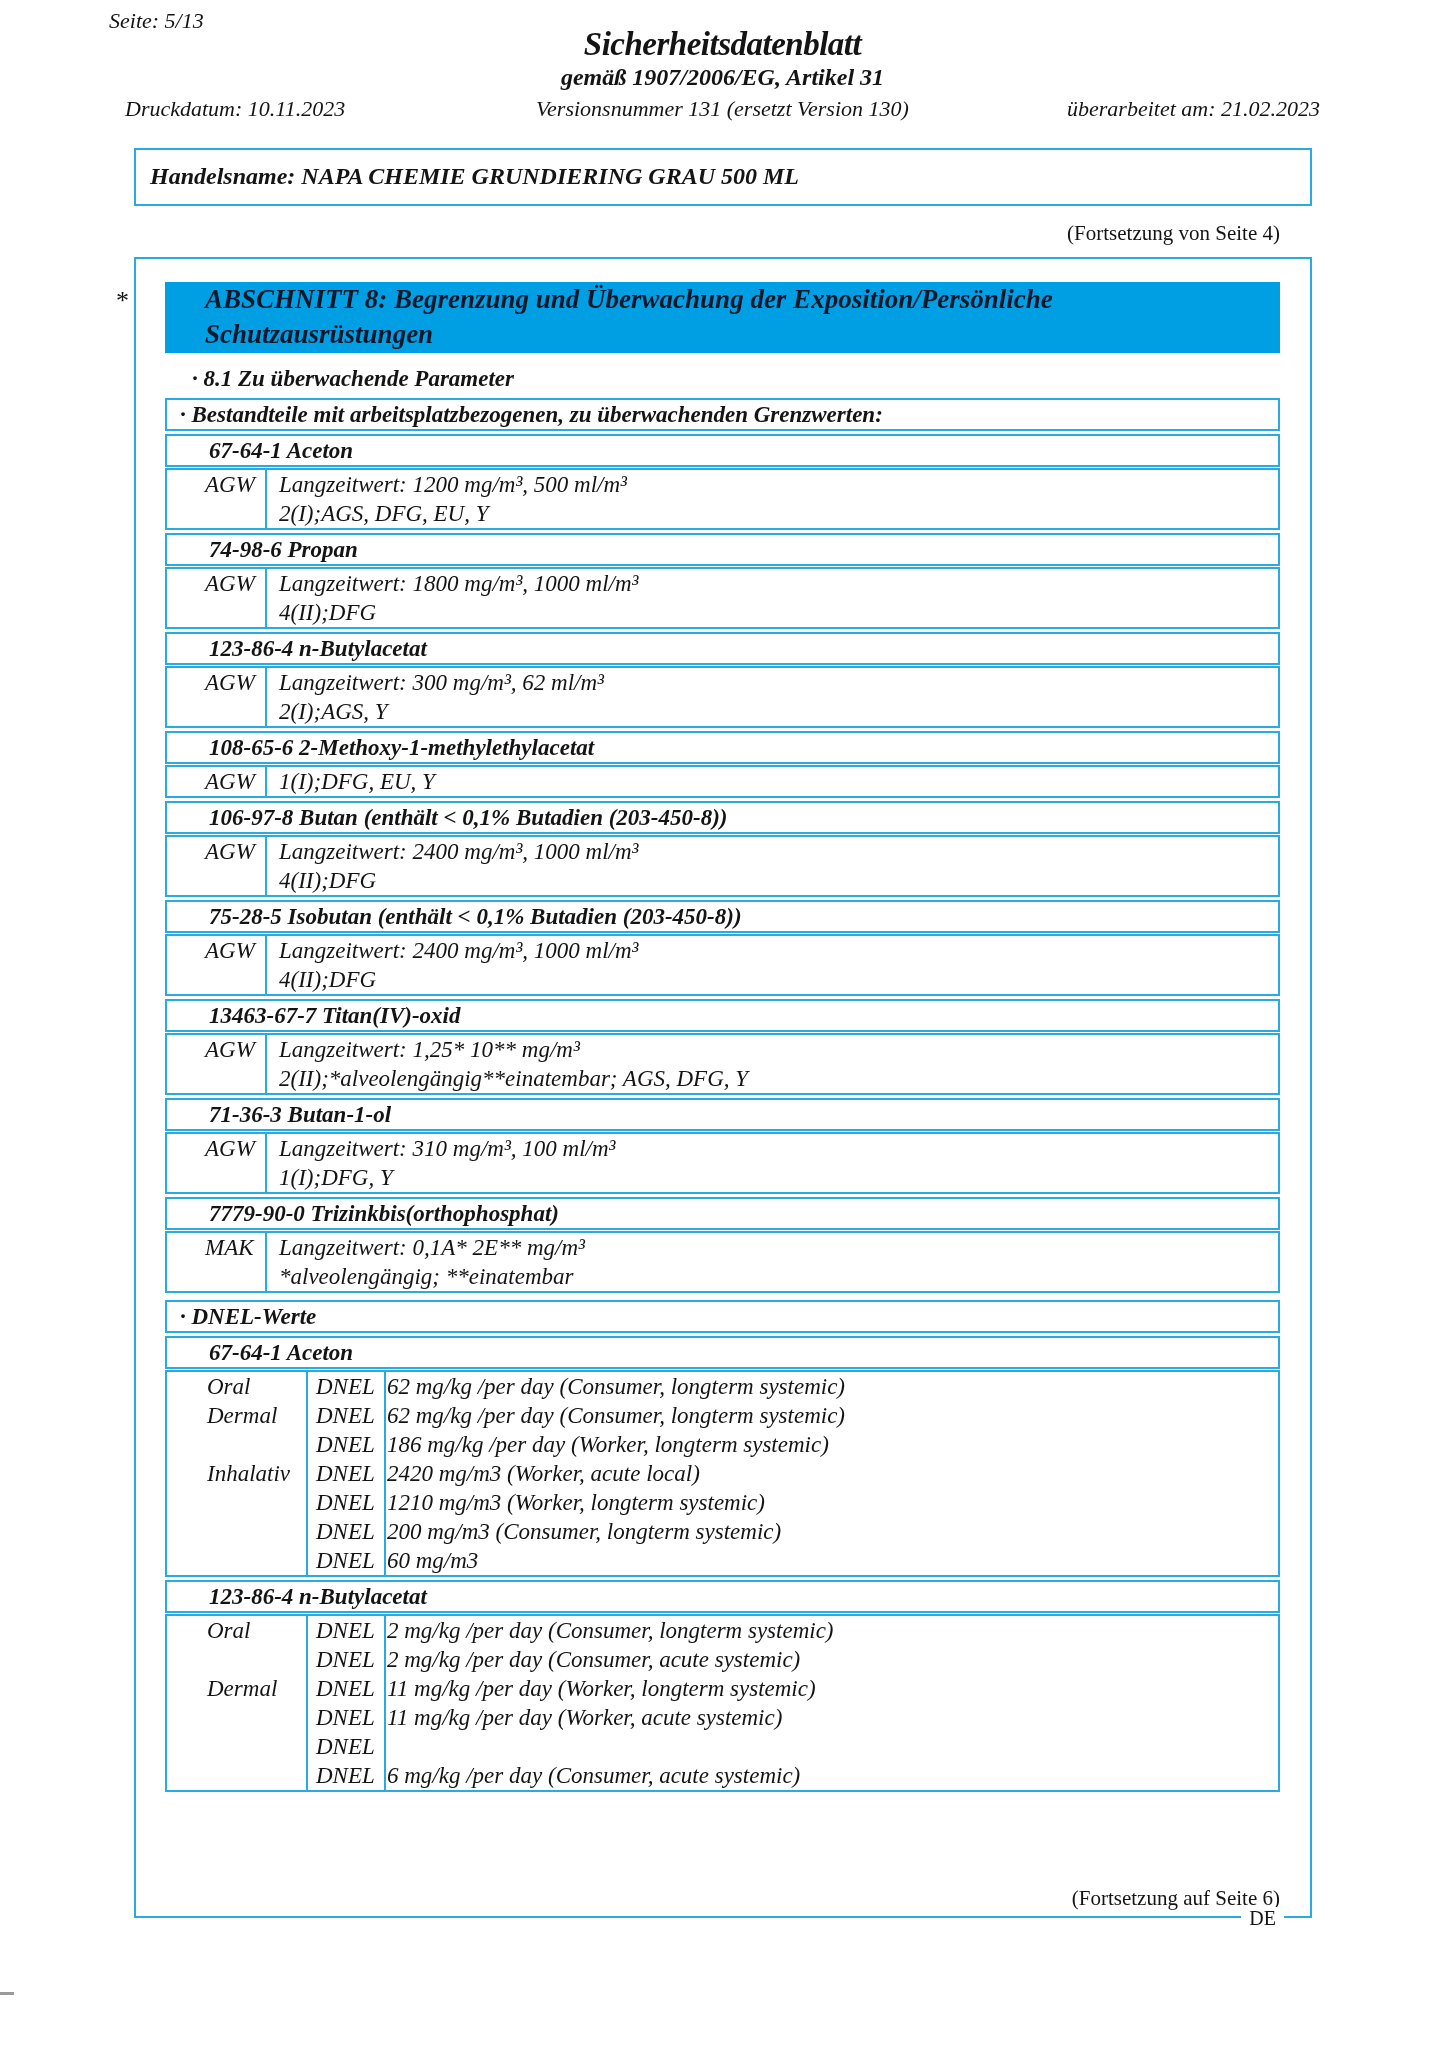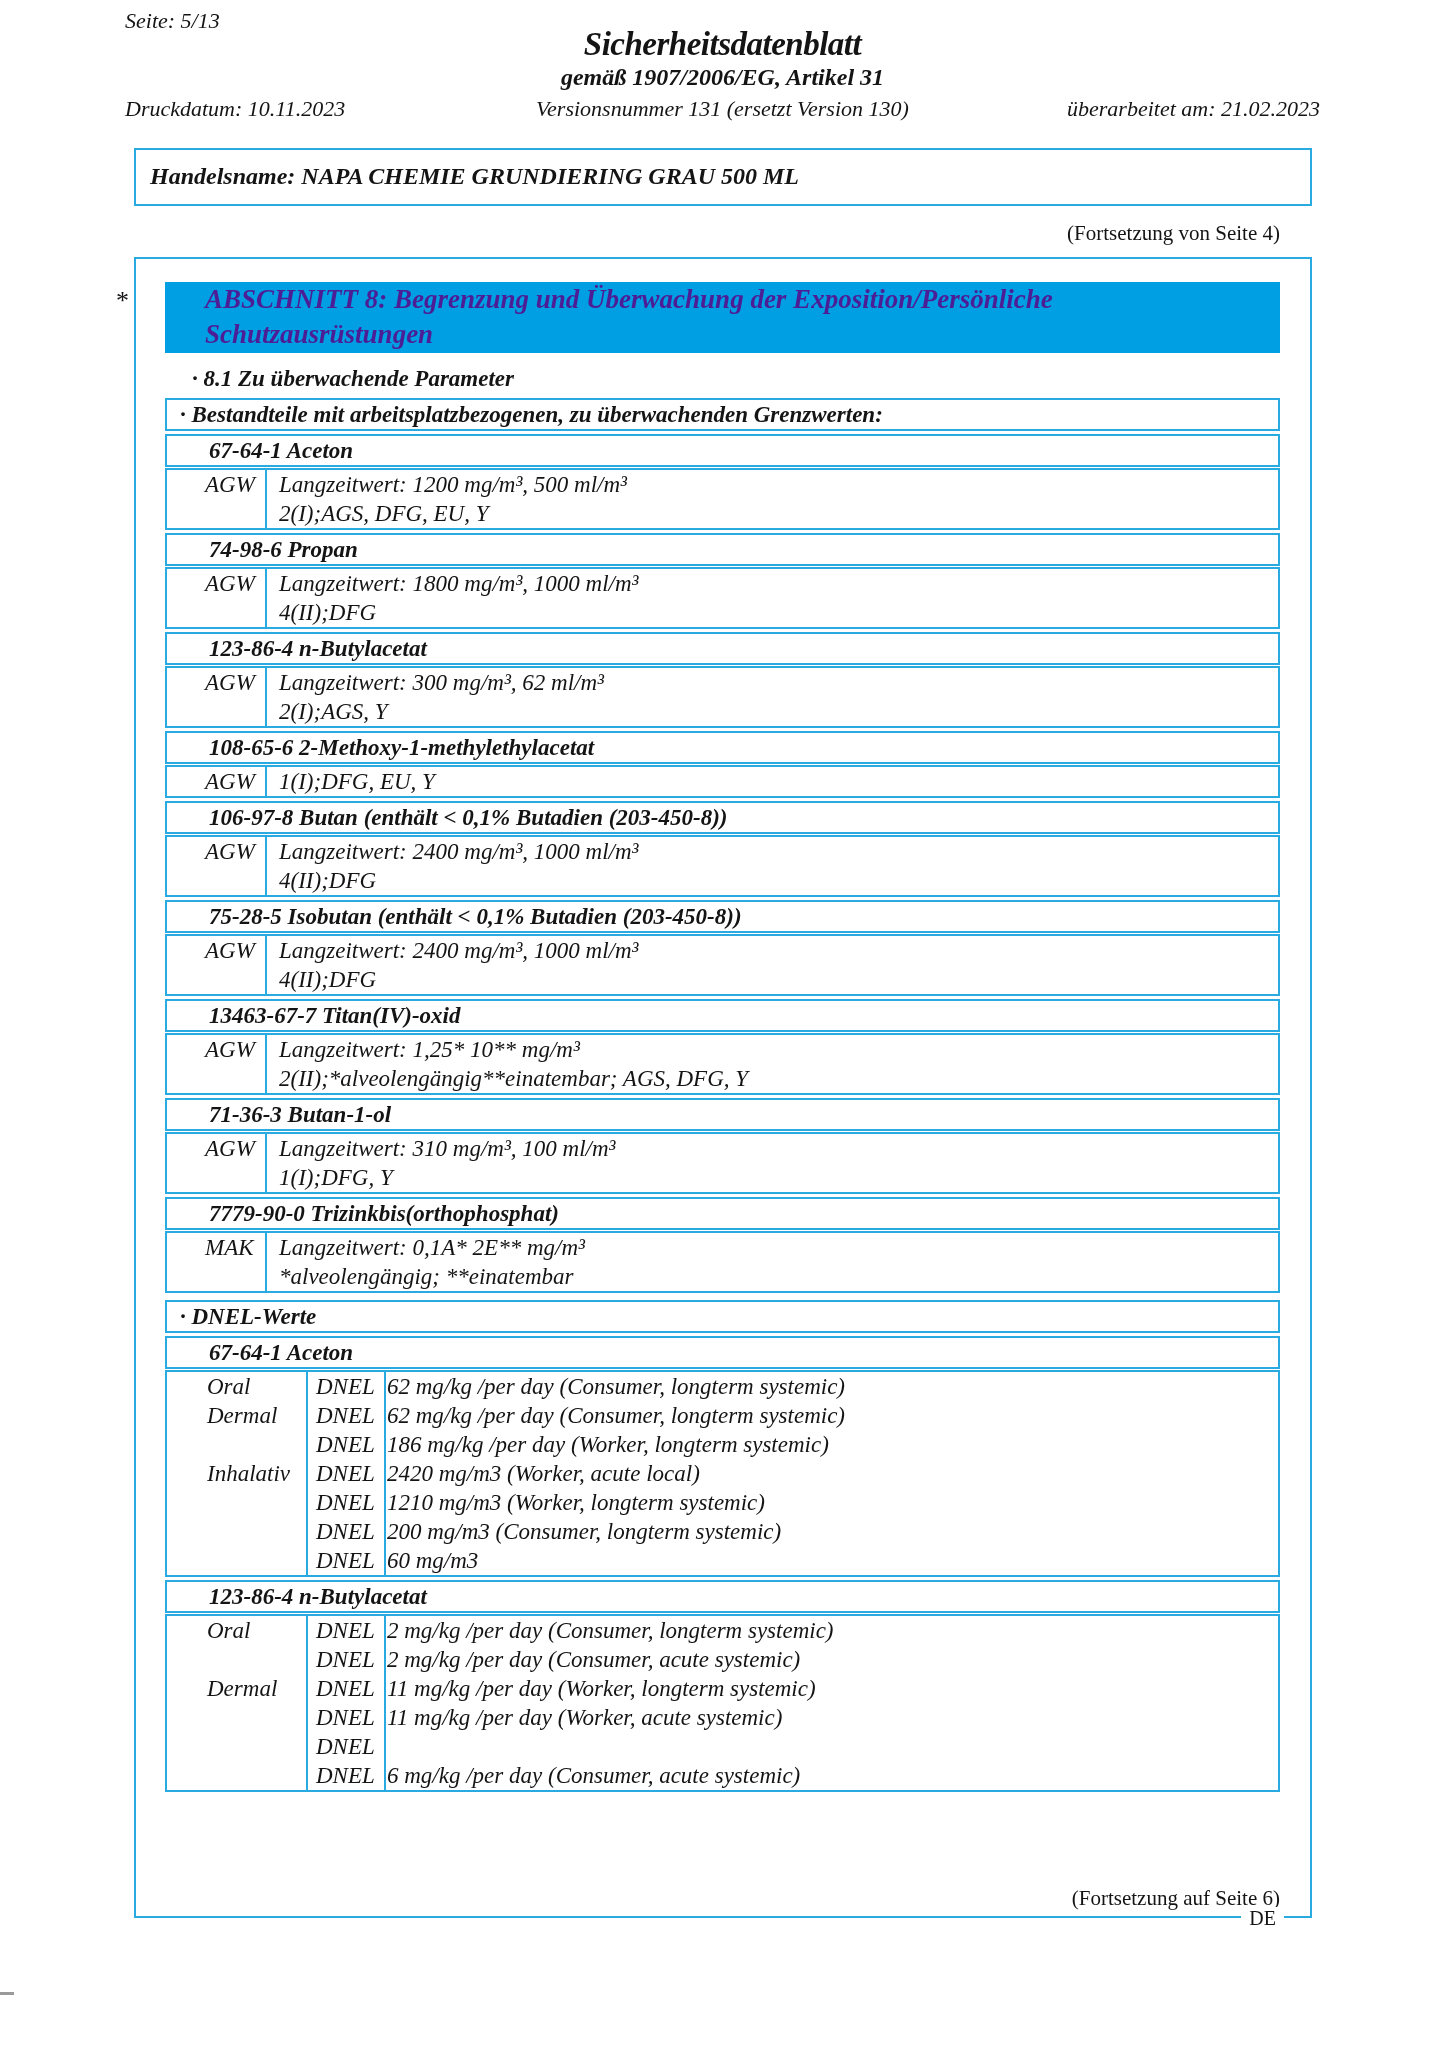--- a/index.html
+++ b/index.html
@@ -11,21 +11,21 @@
   html,body{background:#ffffff;}
   body{
     width:1445px; height:2045px;
     position:relative;
     font-family:"Liberation Serif", serif;
     color:var(--ink);
     overflow:hidden;
   }
 
   
-  .page-label{position:absolute; left:125px; top:8px; font-size:22px; font-style:italic;}
+  .page-label{position:absolute; left:109px; top:8px; font-size:22px; font-style:italic;}
   .doc-title{position:absolute; left:0; right:0; top:26px; text-align:center;
              font-size:33px; font-weight:bold; font-style:italic; letter-spacing:-0.5px;}
   .doc-subtitle{position:absolute; left:0; right:0; top:64px; text-align:center;
              font-size:24px; font-weight:bold; font-style:italic;}
   .meta-row{position:absolute; left:0; right:0; top:96px; font-size:22px; font-style:italic; height:28px;}
   .meta-left{position:absolute; left:125px; top:0;}
   .meta-center{position:absolute; left:0; right:0; top:0; text-align:center;}
   .meta-right{position:absolute; right:125px; top:0;}
 
   .tradename-box{
@@ -44,21 +44,21 @@
   }
 
   
   .outer-box{
     position:absolute; left:134px; top:257px; width:1178px; height:1661px;
     border:2px solid var(--border);
     padding:23px 30px 0 29px;
   }
   .section-header{
     background:var(--accent);
-    color:#4c1d95;
+    color:#0f172a;
     font-size:27px; font-weight:bold; font-style:italic;
     line-height:35px;
     padding:0 6px 1px 40px;
     margin-bottom:9px;
   }
   .plain-line{
     font-size:23px; font-weight:bold; font-style:italic;
     line-height:29px;
     padding:2px 0 2px 27px;
     margin-bottom:3px;

